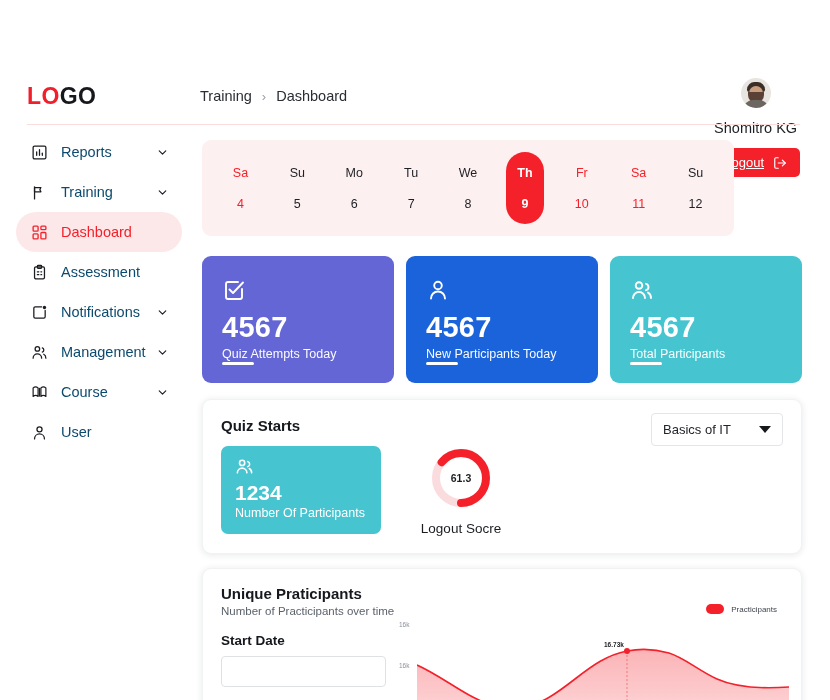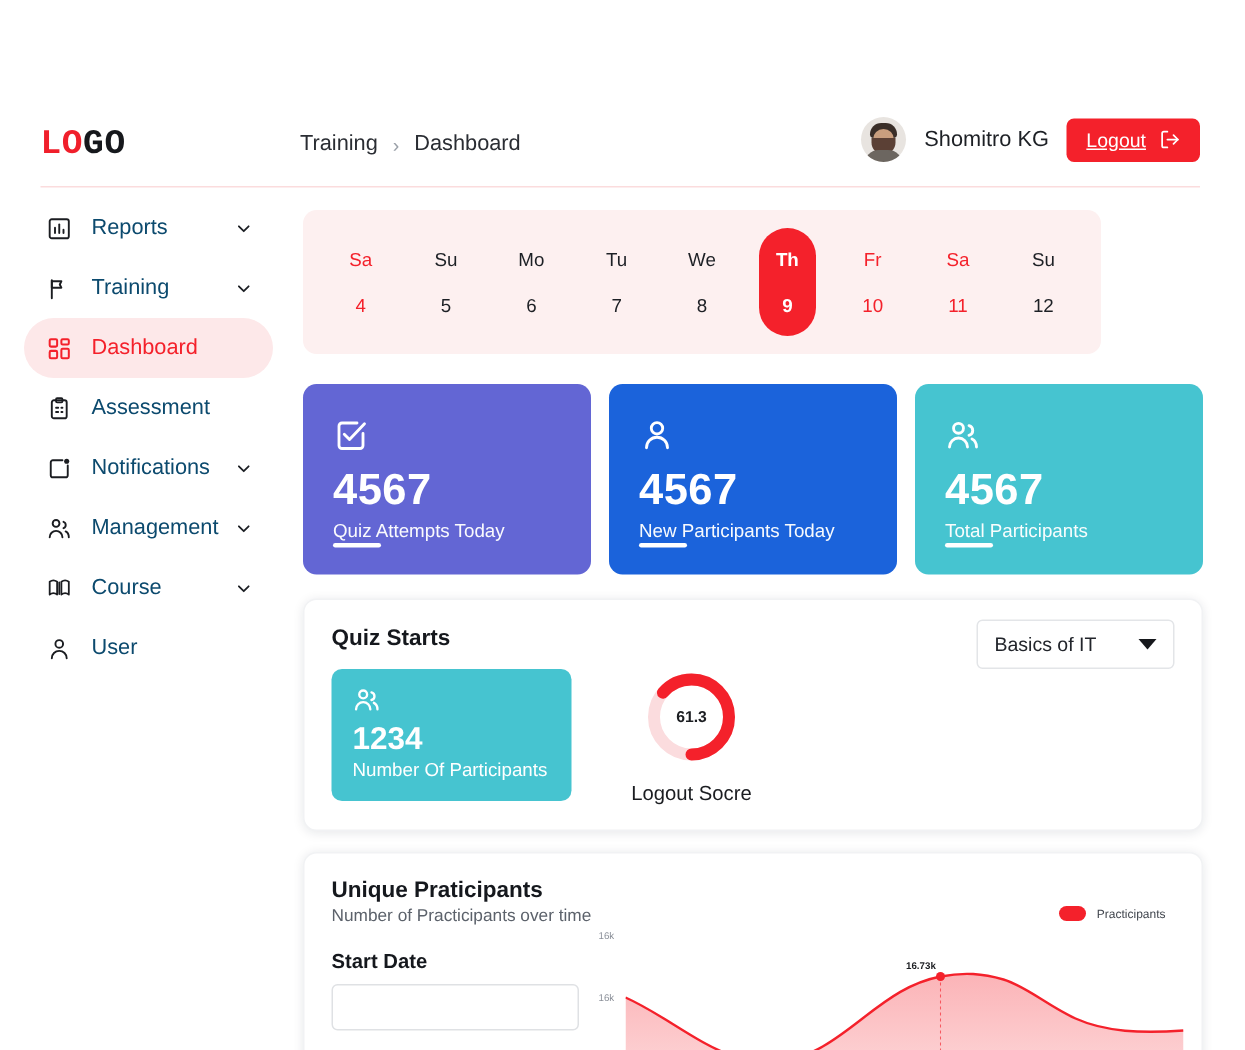--- a/index.html
+++ b/index.html
@@ -11,36 +11,36 @@
   }
   .app { position: relative; width: 830px; height: 700px; background:#fff; }
 
   
   .header {
     position: absolute; left: 0; top: 0; width: 830px; height: 125px;
     background: #fff;
   }
   .logo {
     position: absolute; left: 27px; top: 83px;
-    font-size: 23px; font-weight: bold; letter-spacing: .4px; font-family: Liberation Mono, monospace;
+    font-size: 23px; font-weight: bold; letter-spacing: .4px;
   }
   .logo .lo { color: #f01f2b; }
   .logo .go { color: #16181c; }
 
   .breadcrumb {
     position: absolute; left: 200px; top: 88px;
     display: flex; align-items: center; gap: 10px;
     font-size: 14.5px; color: #1d2025;
   }
   .breadcrumb .crumb { color:#2a2d33; }
   .breadcrumb .sep { color:#9aa0a8; font-size: 13px; }
 
   .user-area {
     position: absolute; right: 30px; top: 78px;
-    display: flex; align-items: center; gap: 12px;
+    display: flex; align-items: center; gap: 12px; flex-direction: column;
   }
   .avatar {
     width: 30px; height: 30px; border-radius: 50%;
     background: #e8e4e0; overflow: hidden; position: relative;
     flex: 0 0 auto;
   }
   .avatar .hair { position:absolute; left:6px; top:4px; width:18px; height:10px;
      background:#3a2e28; border-radius: 9px 9px 3px 3px;}
   .avatar .face { position:absolute; left:8px; top:8px; width:14px; height:15px;
      background:#c99e7e; border-radius: 7px 7px 7px 7px;}

